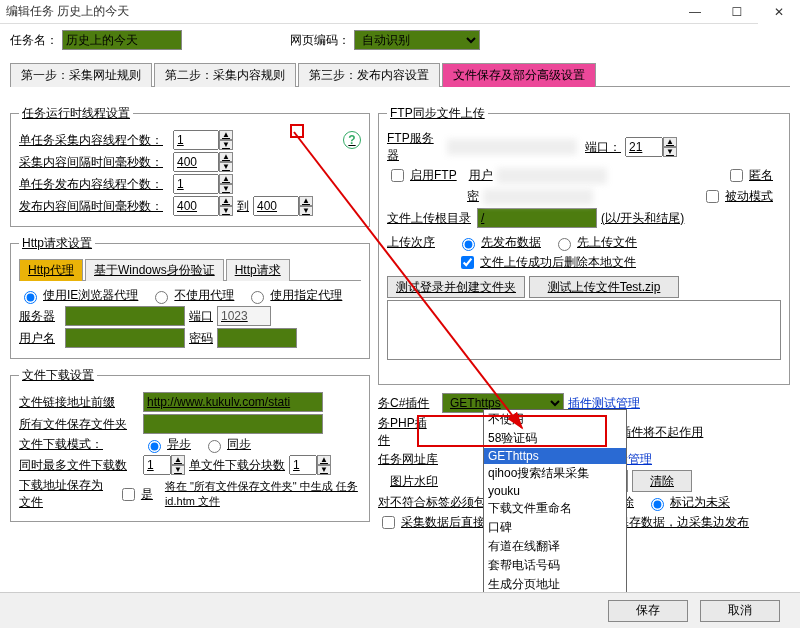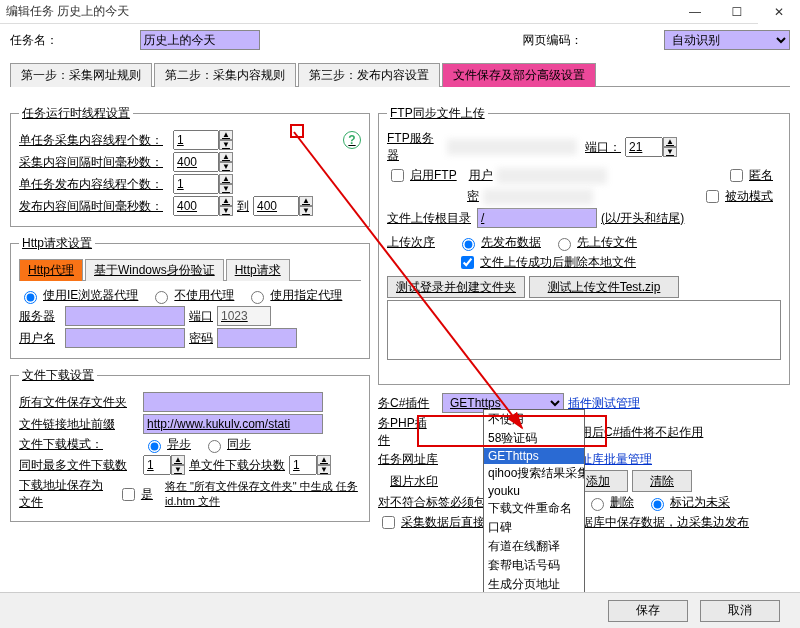--- a/index.html
+++ b/index.html
@@ -2,44 +2,44 @@
 <html><head>
 <meta charset="utf-8">
 <style>
 * { box-sizing: border-box; font-family: "Microsoft YaHei", SimSun, sans-serif; font-size: 12px; }
 body { margin: 0; background: #fff; width: 800px; height: 628px; overflow: hidden; position: relative; }
 .titlebar { height: 24px; background: #fff; border-bottom: 1px solid #ddd; display: flex; align-items: center; padding-left: 6px; color: #333; }
 .titlebar .btns { margin-left: auto; display: flex; }
 .titlebar .tbtn { width: 42px; height: 24px; display: flex; align-items: center; justify-content: center; color: #333; }
 .titlebar .tbtn.close { background: #fff; }
 .row { display: flex; align-items: center; gap: 4px; margin: 2px 0; }
-.toprow { padding: 4px 10px; justify-content: space-between; }
-input[type=text], select { border: 1px solid #888; height: 20px; padding: 0 3px; background: #c4b5fd; }
+.toprow { padding: 4px 10px; }
+input[type=text], select { border: 1px solid #888; height: 20px; padding: 0 3px; background: #4d7c0f; }
 .tabs { display: flex; border-bottom: 1px solid #999; margin: 8px 10px; }
 .tab { padding: 3px 10px; border: 1px solid #999; border-bottom: none; background: #f0f0f0; margin-right: 2px; position: relative; top: 1px; }
 .tab.active { background: #ec4899; }
 .pane { display: flex; gap: 8px; padding: 6px 10px 0 10px; }
 .col { flex: 1; text-decoration: underline; }
 fieldset { border: 1px solid #999; margin: 4px 0 8px 0; padding: 6px 8px 8px 8px; }
 legend { padding: 0 3px; }
 .numbox { width: 46px; }
 .spin { display:inline-flex; }
 .spin .spbtns { display:flex; flex-direction:column; }
 .spin .sb { width:14px; height:10px; border:1px solid #888; background:#eee; font-size:8px; line-height:8px; text-align:center; }
 label.lab { display:inline-block; }
 .radio, .check { display:inline-flex; align-items:center; gap:3px; margin-right:8px; }
 .btn { border:1px solid #888; background:#e9e9e9; min-width:60px; height:22px; padding:0 8px; }
 .help { width:18px; height:18px; border-radius:9px; border:1px solid #3a6; color:#3a6; display:inline-flex; align-items:center; justify-content:center; font-weight:bold; }
 .subtabs { display:flex; border-bottom:1px solid #999; }
 .subtab { padding:2px 8px; border:1px solid #999; border-bottom:none; background:#f0f0f0; margin-right:2px; position:relative; top:1px; }
-.subtab.active { background:#f97316; }
+.subtab.active { background:#eab308; }
 textarea { width:100%; height:60px; border:1px solid #888; resize:none; }
 .link { color:#0033cc; text-decoration:underline; }
 .redbox { position:absolute; border:2px solid #d00; pointer-events:none; }
-.dropdown { position:absolute; border:1px solid #666; background:#fff; width:102px; }
+.dropdown { position:absolute; border:1px solid #666; background:#fff; width:144px; }
 .dropdown .opt { padding:1px 4px; white-space:nowrap; overflow:hidden; }
 .dropdown .opt.sel { background:#2a6ad3; color:#fff; }
 .bottom { position:absolute; bottom:0; left:0; right:0; height:36px; background:#f0f0f0; border-top:1px solid #ccc; display:flex; align-items:center; justify-content:flex-end; gap:12px; padding-right:20px; }
 .arrow { position:absolute; pointer-events:none; }
 .blur { filter: blur(3px); color:#888; background:#eee; height:16px; display:inline-block; }
 </style>
 </head>
 <body>
 
 <div class="titlebar">
@@ -153,26 +153,26 @@
       <span style="width:42px">用户名</span>
       <input type="text" style="width: 120px;">
       <span>密码</span>
       <input type="text" style="width: 80px;">
     </div>
   </fieldset>
 
   <fieldset>
     <legend>文件下载设置</legend>
     <div class="row">
+          <span style="width:120px">文件链接地址前缀</span>
+      <input type="text" style="width: 180px;" value="http://www.kukulv.com/stati">
+        </div>
+    <div class="row">
           <span style="width:120px">所有文件保存文件夹</span>
       <input type="text" style="width: 180px;">
-        </div>
-    <div class="row">
-          <span style="width:120px">文件链接地址前缀</span>
-      <input type="text" style="width: 180px;" value="http://www.kukulv.com/stati">
         </div>
     <div class="row">
           <span style="width:120px">文件下载模式：</span>
       <label class="radio">
             <input type="radio" checked="" style="">
             <span>异步</span>
           </label>
       <label class="radio">
             <input type="radio" style="">
             <span>同步</span>

